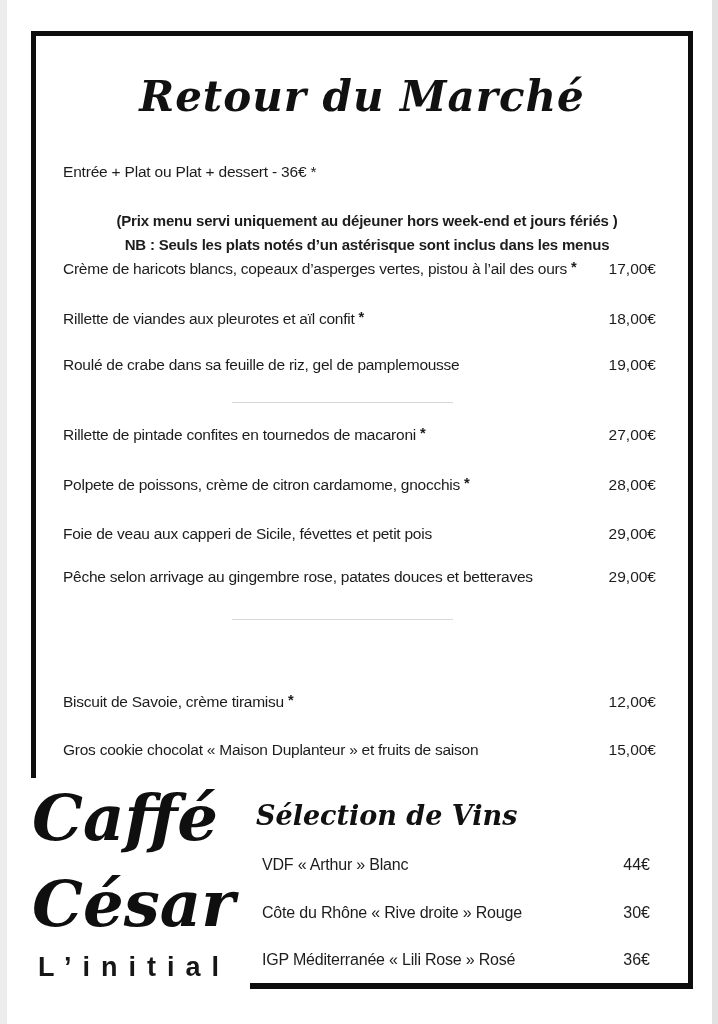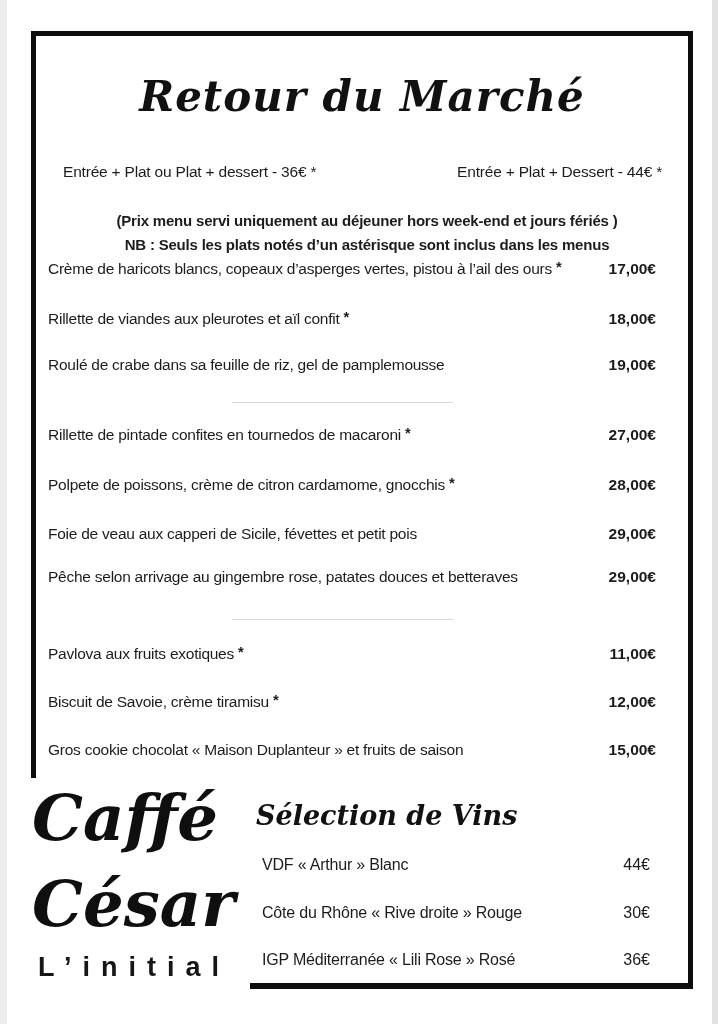--- a/index.html
+++ b/index.html
@@ -40,25 +40,25 @@
     font-size:15.5px; letter-spacing:-0.2px;
   }
 
   .notes {
     position:absolute; left:31px; top:209px; width:672px;
     text-align:center; font-weight:bold; font-size:15px;
     line-height:24px; letter-spacing:-0.2px;
   }
 
   .dish {
-    position:absolute; left:48px; right:62px;
+    position:absolute; left:63px; right:62px;
     display:flex; justify-content:space-between; align-items:flex-end;
     font-size:15.5px; letter-spacing:-0.25px;
   }
-  .dish .price { letter-spacing:0; margin-left:12px; white-space:nowrap;font-weight:bold; }
+  .dish .price { letter-spacing:0; margin-left:12px; white-space:nowrap; }
   .star { font-weight:600; margin-left:4px; font-size:0.95em; position:relative; top:-2px; }
 
   .divider {
     position:absolute; left:232px; width:221px; height:1px;
     background:#8a8a8a; border-bottom:1px solid #d8d8d8;
   }
 
   .wine-heading {
     position:absolute; left:256px; top:800px;
     font-size:27px; color:#111;
@@ -90,21 +90,20 @@
 
   <div class="frame-top"></div>
   <div class="frame-right"></div>
   <div class="frame-left"></div>
   <div class="frame-bottom"></div>
 
   <div class="title script">Retour du Marché</div>
 
   <div class="formula-row">
     <span>Entrée + Plat ou Plat + dessert - 36€ *</span>
-    <span>Entrée + Plat + Dessert - 44€ *</span>
   </div>
 
   <div class="notes">
     <div>(Prix menu servi uniquement au déjeuner hors week-end et jours fériés )</div>
     <div>NB : Seuls les plats notés d’un astérisque sont inclus dans les menus</div>
   </div>
 
   <div class="dish" style="top:260px;">
     <span><span>Crème de haricots blancs, copeaux d’asperges vertes, pistou à l’ail des ours</span><span class="star">*</span></span>
     <span class="price">17,00€</span>
@@ -132,24 +131,20 @@
     <span><span>Foie de veau aux capperi de Sicile, févettes et petit pois</span><span class="star"></span></span>
     <span class="price">29,00€</span>
   </div>
   <div class="dish" style="top:568px;">
     <span><span>Pêche selon arrivage au gingembre rose, patates douces et betteraves</span><span class="star"></span></span>
     <span class="price">29,00€</span>
   </div>
 
   <div class="divider" style="top:619px;"></div>
 
-  <div class="dish" style="top:645px;">
-    <span><span>Pavlova aux fruits exotiques</span><span class="star">*</span></span>
-    <span class="price">11,00€</span>
-  </div>
   <div class="dish" style="top:693px;">
     <span><span>Biscuit de Savoie, crème tiramisu</span><span class="star">*</span></span>
     <span class="price">12,00€</span>
   </div>
   <div class="dish" style="top:741px;">
     <span><span>Gros cookie chocolat « Maison Duplanteur » et fruits de saison</span><span class="star"></span></span>
     <span class="price">15,00€</span>
   </div>
 
   <div class="logo-caffe script">Caffé</div>

